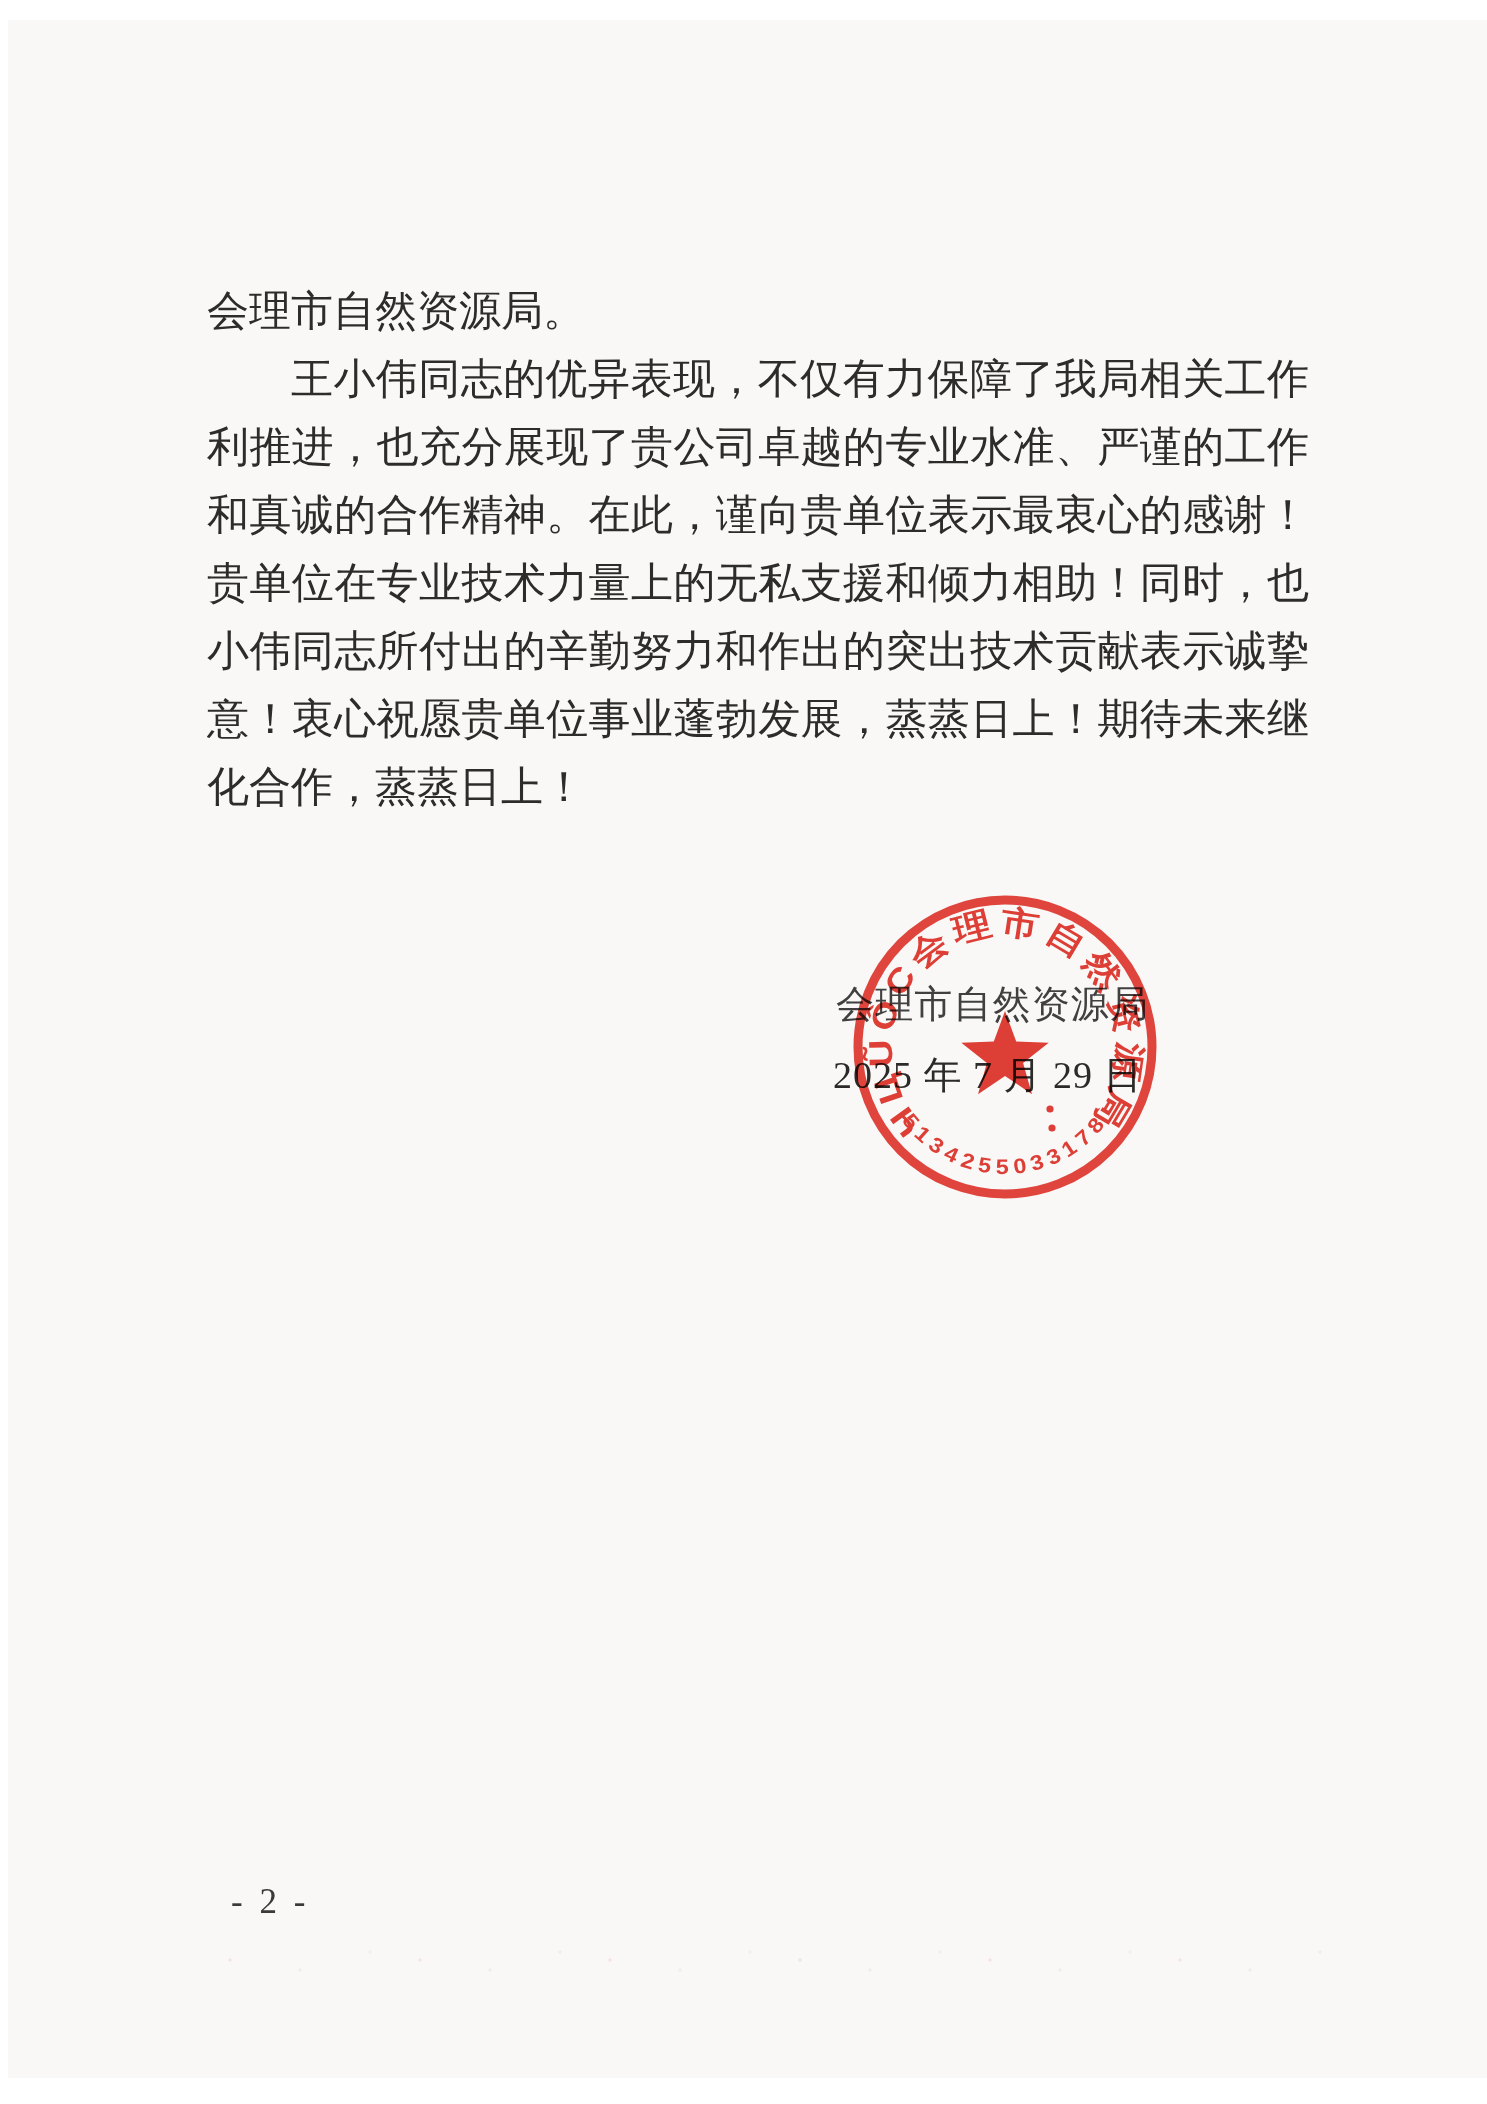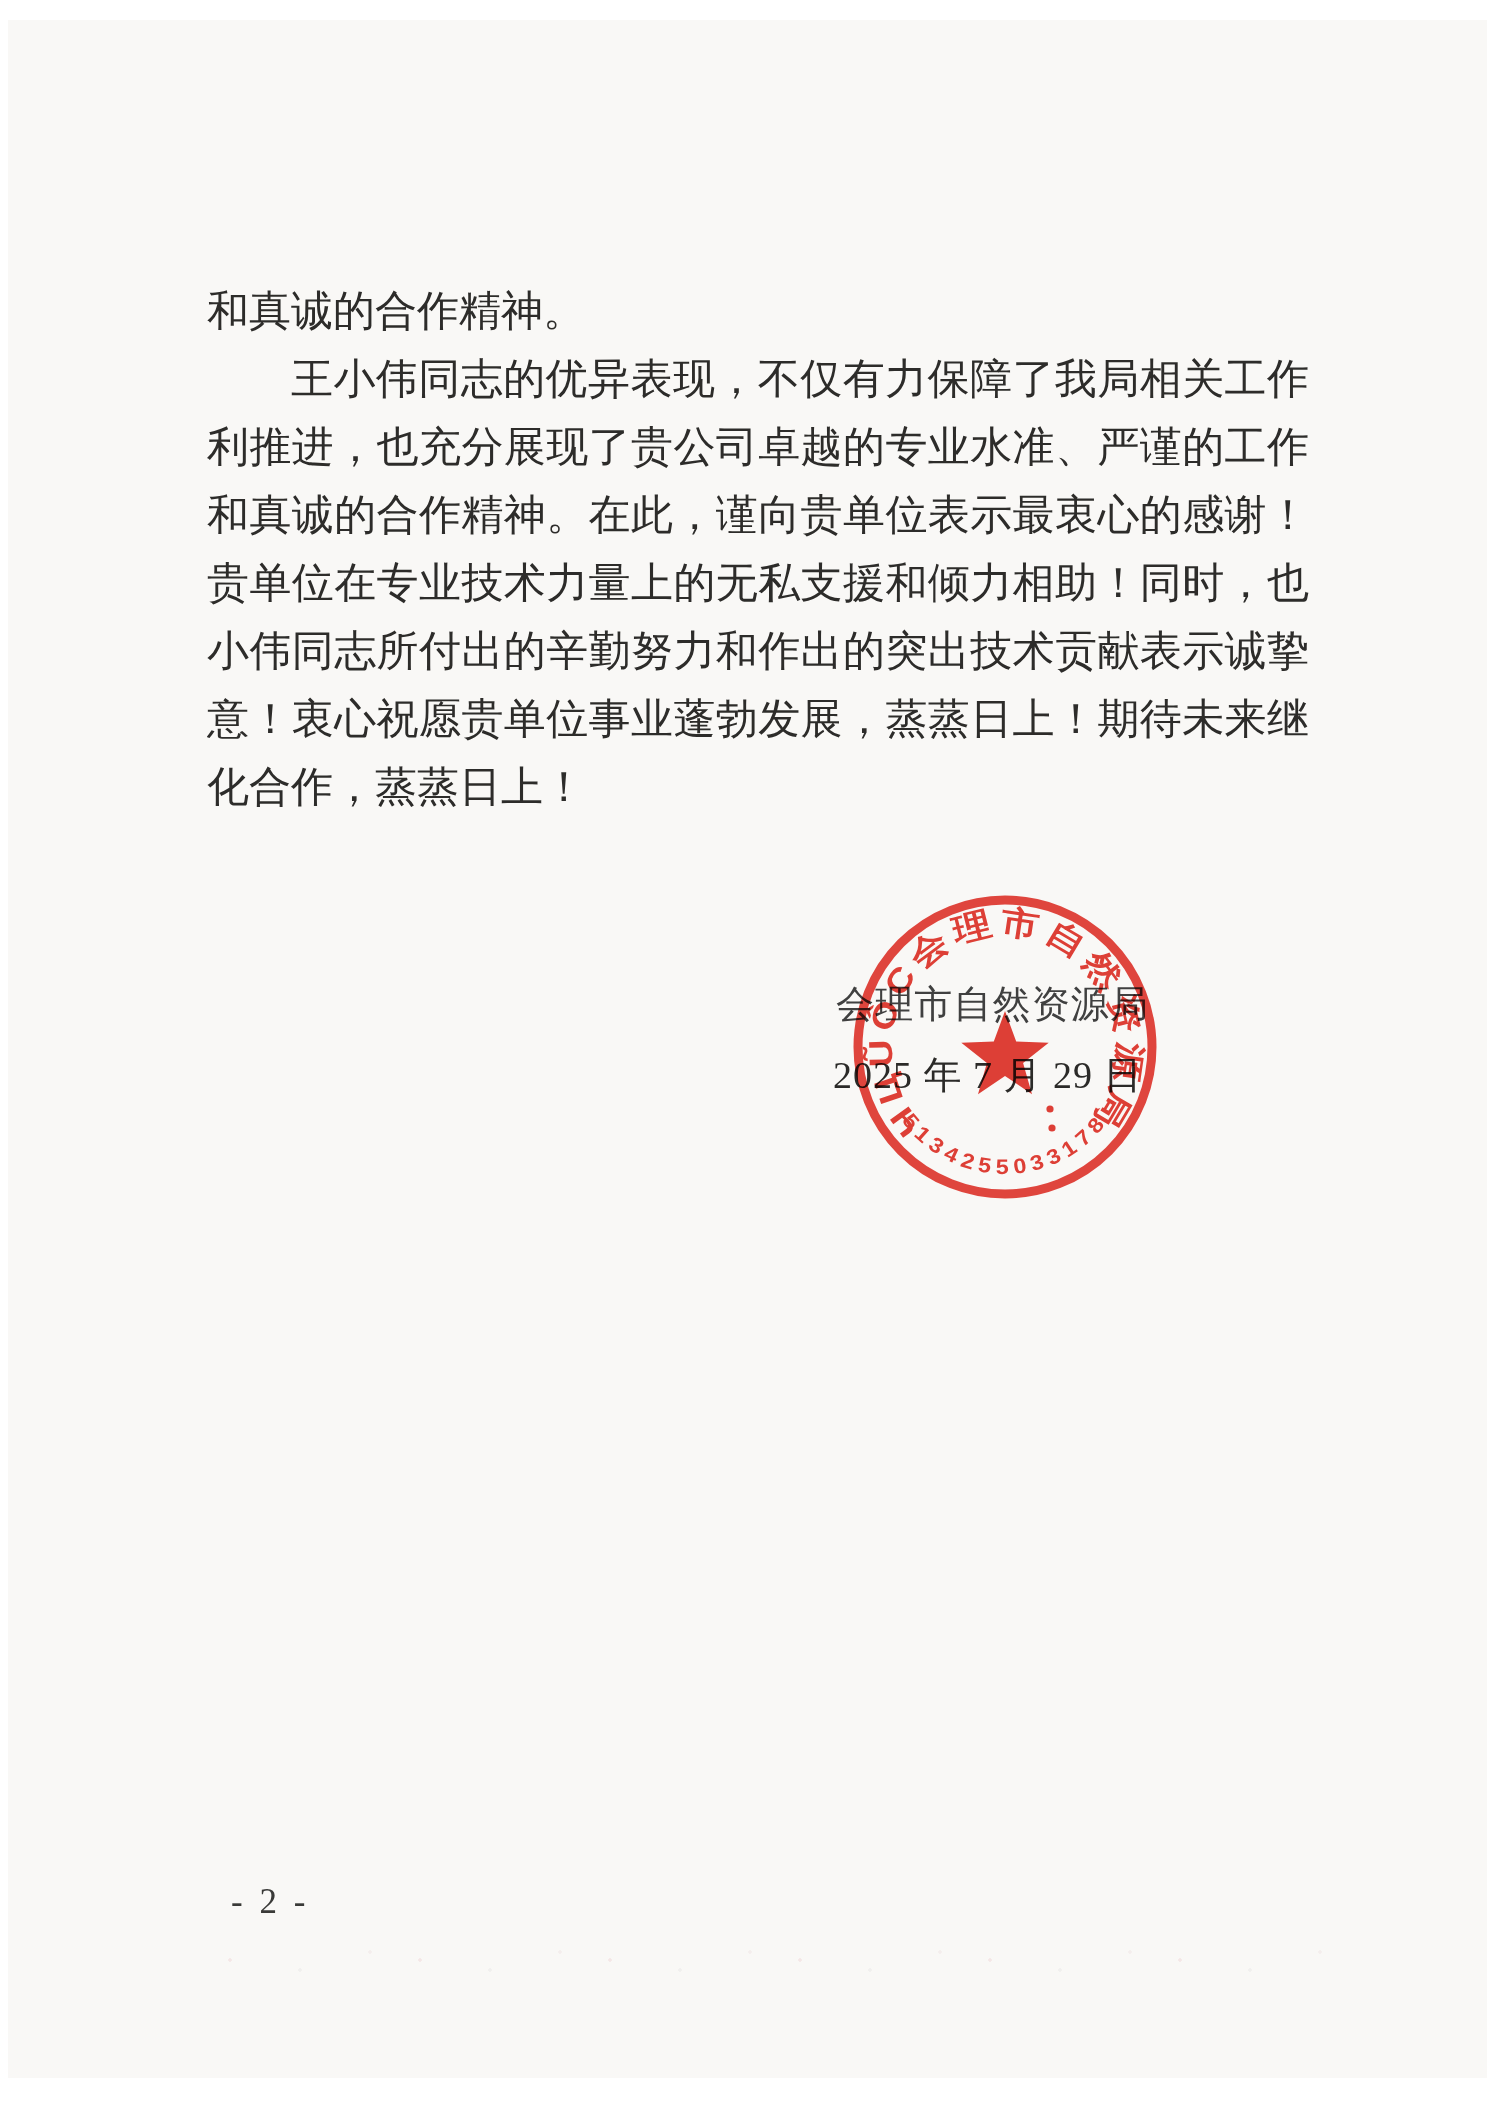--- a/index.html
+++ b/index.html
@@ -55,21 +55,21 @@
 </style>
 </head>
 <body>
 
 <div id="page">
   <div class="paper" style="background: rgb(249, 248, 246);"></div>
   <div class="scan-noise"></div>
 
   <main class="letter-body">
 
-  <div class="line">和真诚的合作精神。</div>
+  <div class="line">会理市自然资源局。</div>
       <div class="line full indent">王小伟同志的优异表现，不仅有力保障了我局相关工作的顺</div>
       <div class="line full">利推进，也充分展现了贵公司卓越的专业水准、严谨的工作作风</div>
       <div class="line full">和真诚的合作精神。在此，谨向贵单位表示最衷心的感谢！感谢</div>
       <div class="line full">贵单位在专业技术力量上的无私支援和倾力相助！同时，也向王</div>
       <div class="line full">小伟同志所付出的辛勤努力和作出的突出技术贡献表示诚挚的谢</div>
       <div class="line full">意！衷心祝愿贵单位事业蓬勃发展，蒸蒸日上！期待未来继续深</div>
       <div class="line">化合作，蒸蒸日上！</div>
     </main>
 
   <div class="sign-org">会理市自然资源局</div>

